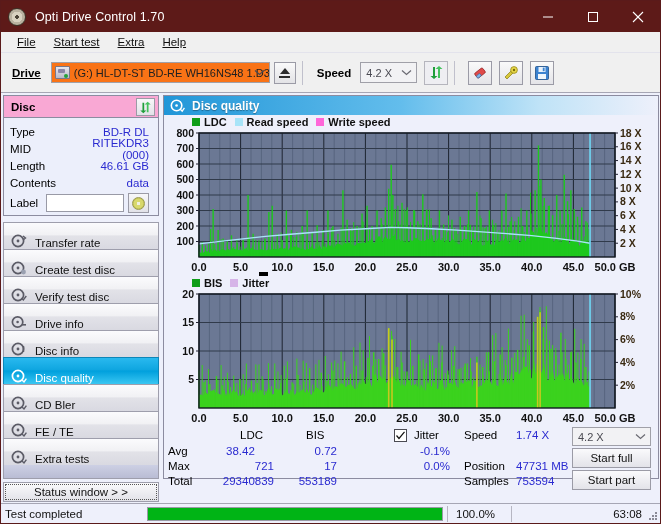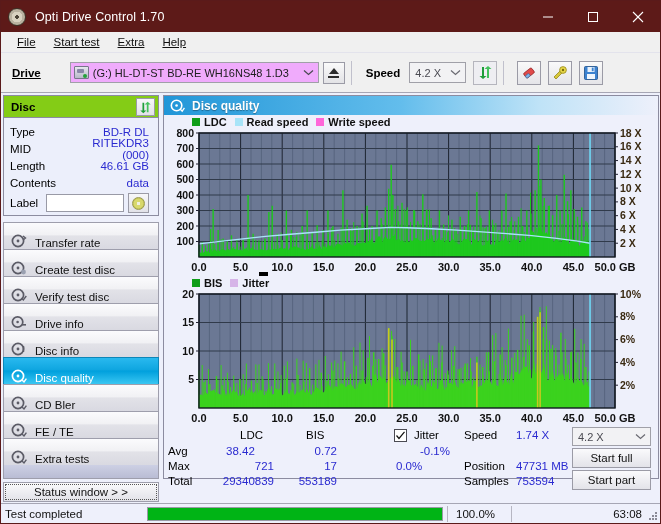--- a/index.html
+++ b/index.html
@@ -56,22 +56,22 @@
 
   
   #toolbar {
     position: absolute; left: 0; top: 52px; width: 659px; height: 40px;
     background: #f0f0f0;
     border-bottom: 1px solid #a6a6b4;
     display: flex; align-items: center;
   }
   #drive-label { margin-left: 11px; font-weight: bold; font-size: 11.5px; color: #000; text-decoration: underline; }
   #drive-select {
-    margin-left: 29px; width: 249px; height: 21px;
-    background: #f0abfc; border: 1px solid #a0a0a8;
+    margin-left: 10px; width: 219px; height: 21px;
+    background: #f97316; border: 1px solid #a0a0a8;
     display: flex; align-items: center; position: relative;
     font-size: 11px; color: #202020;
   }
   .drv-ico {
     width: 15px; height: 13px; margin-left: 3px; margin-right: 4px; flex: 0 0 auto;
     background: linear-gradient(#e7e7ef,#b8b8c8);
     border: 1px solid #77778a; border-radius: 1px; position: relative;
   }
   .drv-ico:after {
     content:''; position:absolute; right:1px; bottom:0px; width:4px; height:4px;
@@ -107,21 +107,21 @@
     display:flex; align-items:center; justify-content:center;
   }
   .tb-btn.flat { background: #eeeef2; border-color:#b5b5bd; }
   .tb-btn svg { display:block; }
 
   
   #leftpanel {
     position: absolute; left: 2px; top: 94px; width: 156px; height: 384px;
   }
   #disc-header {
-    height: 23px; background: #84cc16; border: 1px solid #8c8ca0;
+    height: 23px; background: #f9a8d4; border: 1px solid #8c8ca0;
     display:flex; align-items:center; position:relative;
   }
   #disc-header-title { font-weight:bold; font-size:11.5px; margin-left:7px; color:#000; }
   #refresh-btn {
     position:absolute; right:3px; top:2px; width:19px; height:18px;
     background: linear-gradient(#f7f7f9,#e2e2e8); border:1px solid #9b9ba6;
     display:flex;align-items:center;justify-content:center;
   }
   #disc-body {
     background:#eceffb; border:1px solid #8c8ca0; border-top:none;
@@ -1102,21 +1102,21 @@
 
       <span class="st v" style="left:62px;top:19px;width:48px;">38.42</span>
       <span class="st v" style="left:62px;top:34px;width:48px;text-align:right;">721</span>
       <span class="st v" style="left:40px;top:49px;width:70px;text-align:right;">29340839</span>
 
       <span class="st v" style="left:128px;top:19px;width:45px;text-align:right;">0.72</span>
       <span class="st v" style="left:128px;top:34px;width:45px;text-align:right;">17</span>
       <span class="st v" style="left:120px;top:49px;width:53px;text-align:right;">553189</span>
 
       <span class="st v" style="left:232px;top:19px;width:54px;text-align:right;">-0.1%</span>
-      <span class="st v" style="left:232px;top:34px;width:54px;text-align:left;">0.0%</span>
+      <span class="st v" style="left:232px;top:34px;width:54px;text-align:right;">0.0%</span>
 
       <span class="st k" style="left:300px;top:3px;">Speed</span>
       <span class="st v" style="left:352px;top:3px;">1.74 X</span>
       <span class="st k" style="left:300px;top:34px;">Position</span>
       <span class="st v" style="left:352px;top:34px;">47731 MB</span>
       <span class="st k" style="left:300px;top:49px;">Samples</span>
       <span class="st v" style="left:352px;top:49px;">753594</span>
 
       <div id="speed-combo2">
         <span>4.2 X</span>

